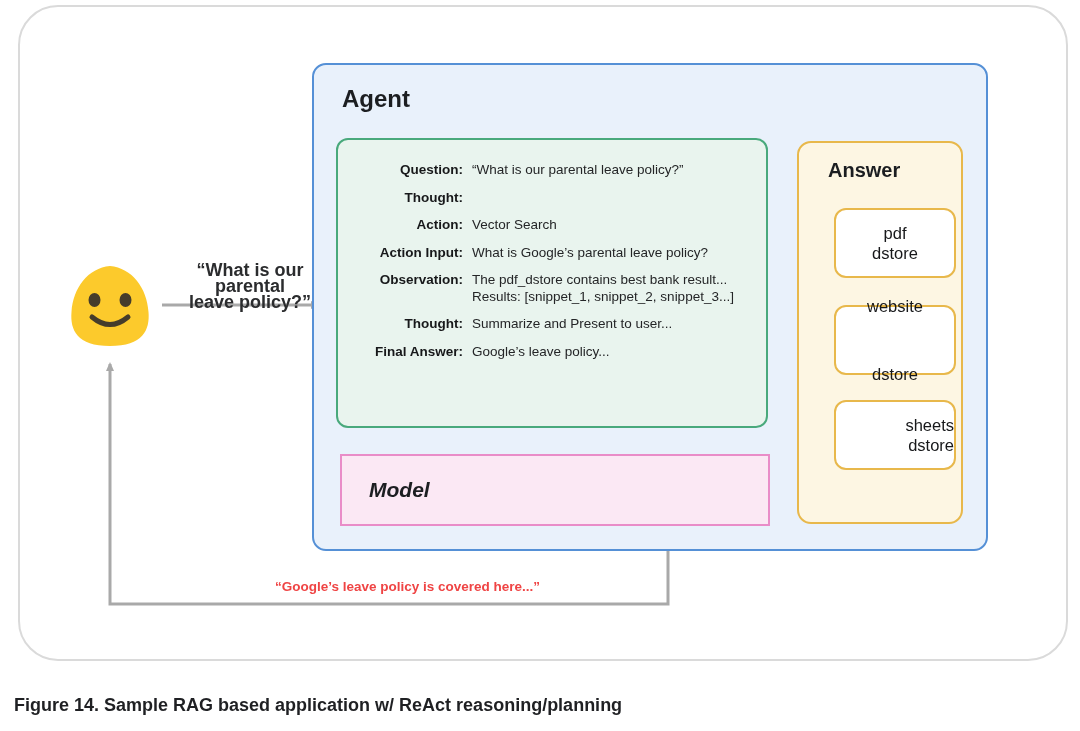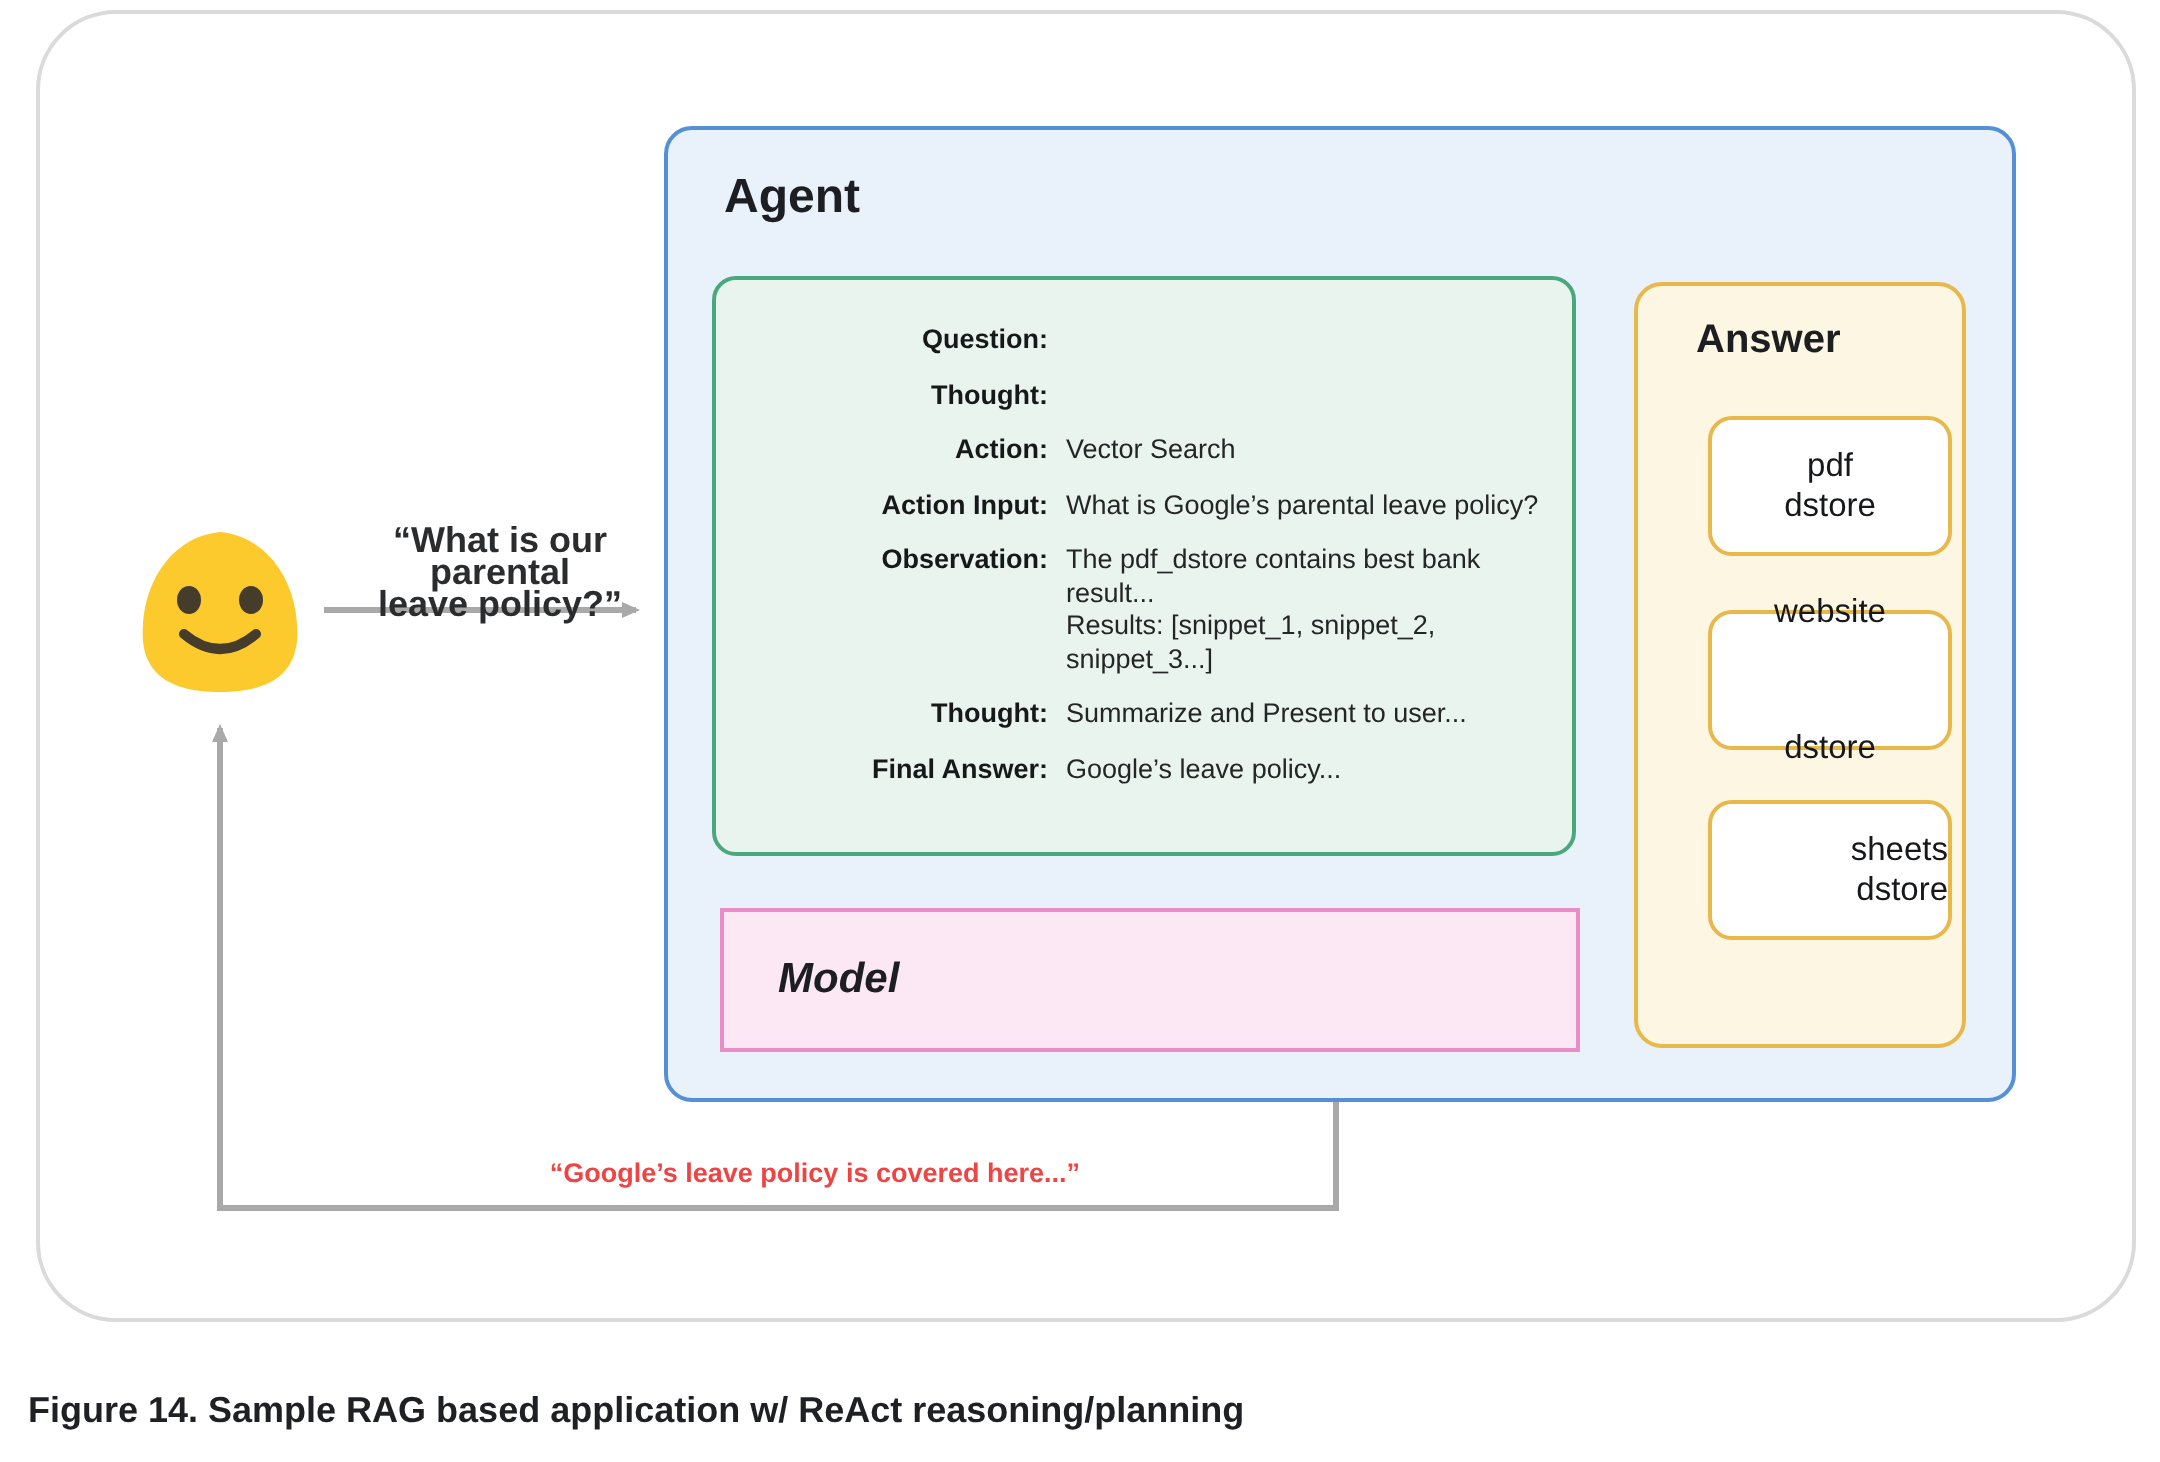--- a/index.html
+++ b/index.html
@@ -13,42 +13,41 @@
 
   
   .outer-frame{
     left:18px;top:5px;width:1046px;height:652px;
     border:2px solid var(--frame_border,#dadada);
     border-radius:40px;background:#ffffff;
   }
 
   
   .agent-box{
-    left:332px;top:63px;width:672px;height:484px;
+    left:312px;top:63px;width:672px;height:484px;
     background:var(--agent_fill,#e9f1fb);
     border:2px solid var(--agent_border,#5590d6);
     border-radius:14px;
   }
   .agent-title{
     left:28px;top:20px;font-size:24px;font-weight:600;color:#1c1e21;
   }
 
   
   .react-box{
     left:22px;top:73px;width:432px;height:290px;
     background:var(--react_fill,#e9f4ee);
     border:2px solid var(--react_border,#49a97c);
     border-radius:12px;
     box-sizing:border-box;
     padding:22px 8px 0 0;
   }
   .react-row{
     display:grid;grid-template-columns:125px 1fr;column-gap:9px;
     margin-bottom:11px;
-    padding-left:41px;
   }
   .react-label{
     text-align:right;font-weight:bold;font-size:13.5px;line-height:16.5px;color:#17181a;
   }
   .react-value{
     text-align:left;font-size:13.5px;line-height:16.5px;color:#242527;
   }
 
   
   .model-box{
@@ -135,20 +134,21 @@
   <div>“What is our parental</div>
   <div>leave policy?”</div>
 </div>
 
 <div class="abs agent-box">
   <div class="abs agent-title">Agent</div>
 
   <div class="abs react-box">
     <div class="react-row">
       <div class="react-label">Question:</div>
+      <div class="react-value">“What is our parental leave policy?”</div>
     </div>
     <div class="react-row">
       <div class="react-label">Thought:</div>
     </div>
     <div class="react-row">
       <div class="react-label">Action:</div>
       <div class="react-value">Vector Search</div>
     </div>
     <div class="react-row">
       <div class="react-label">Action Input:</div>

